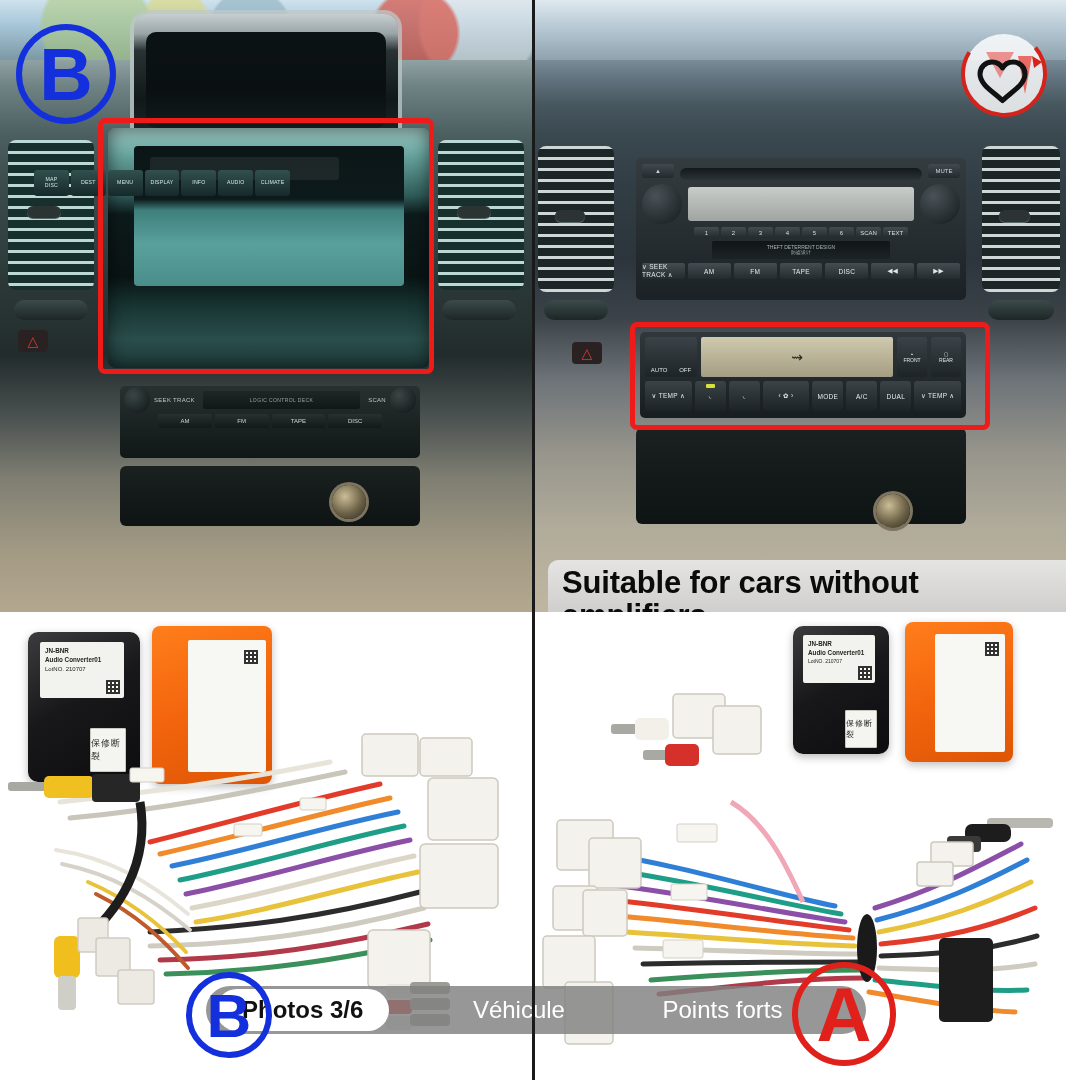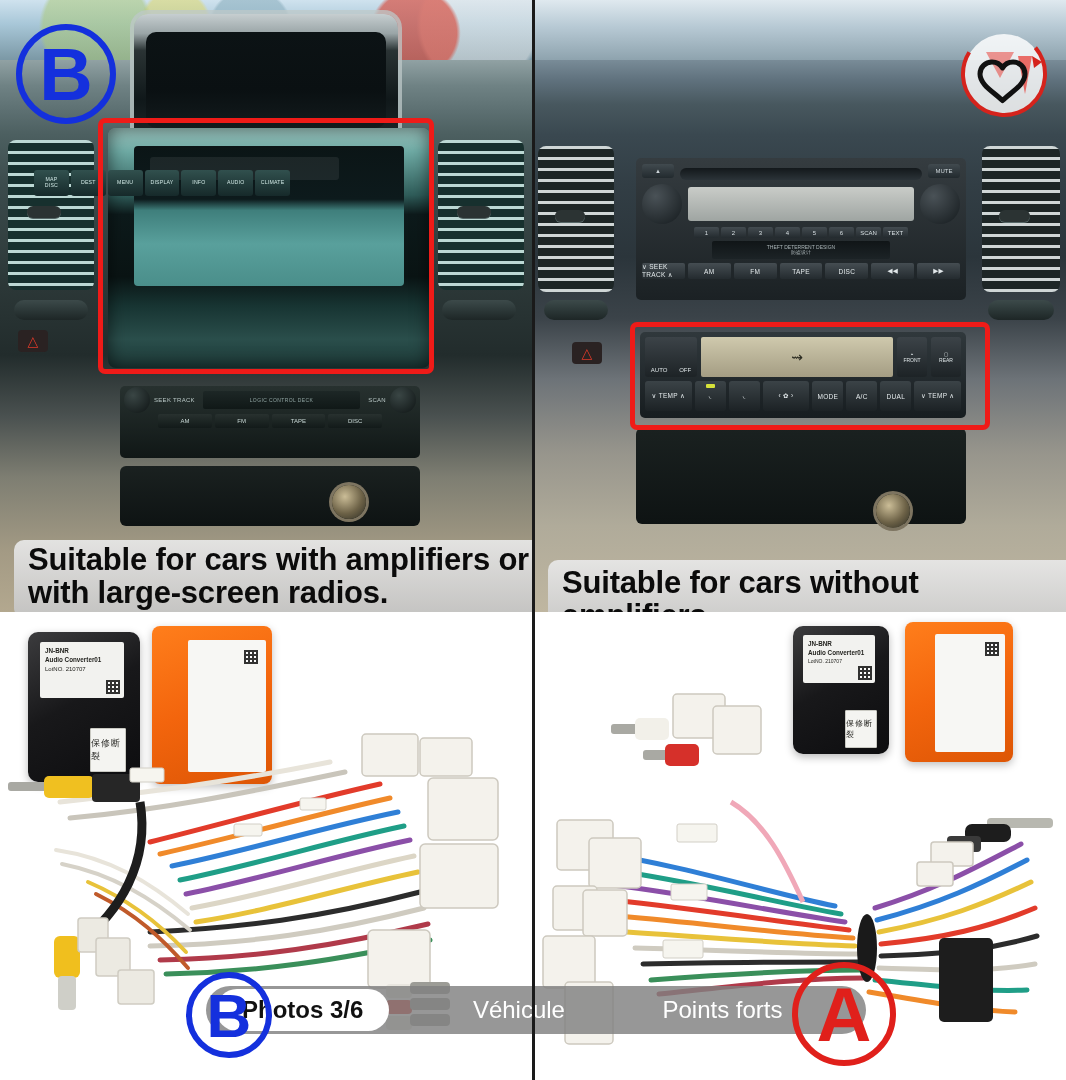--- a/index.html
+++ b/index.html
@@ -302,21 +302,20 @@
           <div class="b">DISC</div>
         </div>
       </div>
 
       <div class="console consL"></div>
       <div class="ign ignL"></div>
     </div>
 
     <div class="hl hlL"></div>
 
-    <div class="cap capL">Suitable for cars with amplifiers or with large-screen radios.</div>
 
     <div class="badge badgeB bTL">B</div>
   </div>
 
   <div class="panel pR rowTop">
     <div class="dash dashR">
       <div class="wind windR"></div>
 
 
       <div class="vent ventR1" style="left:3px;">

